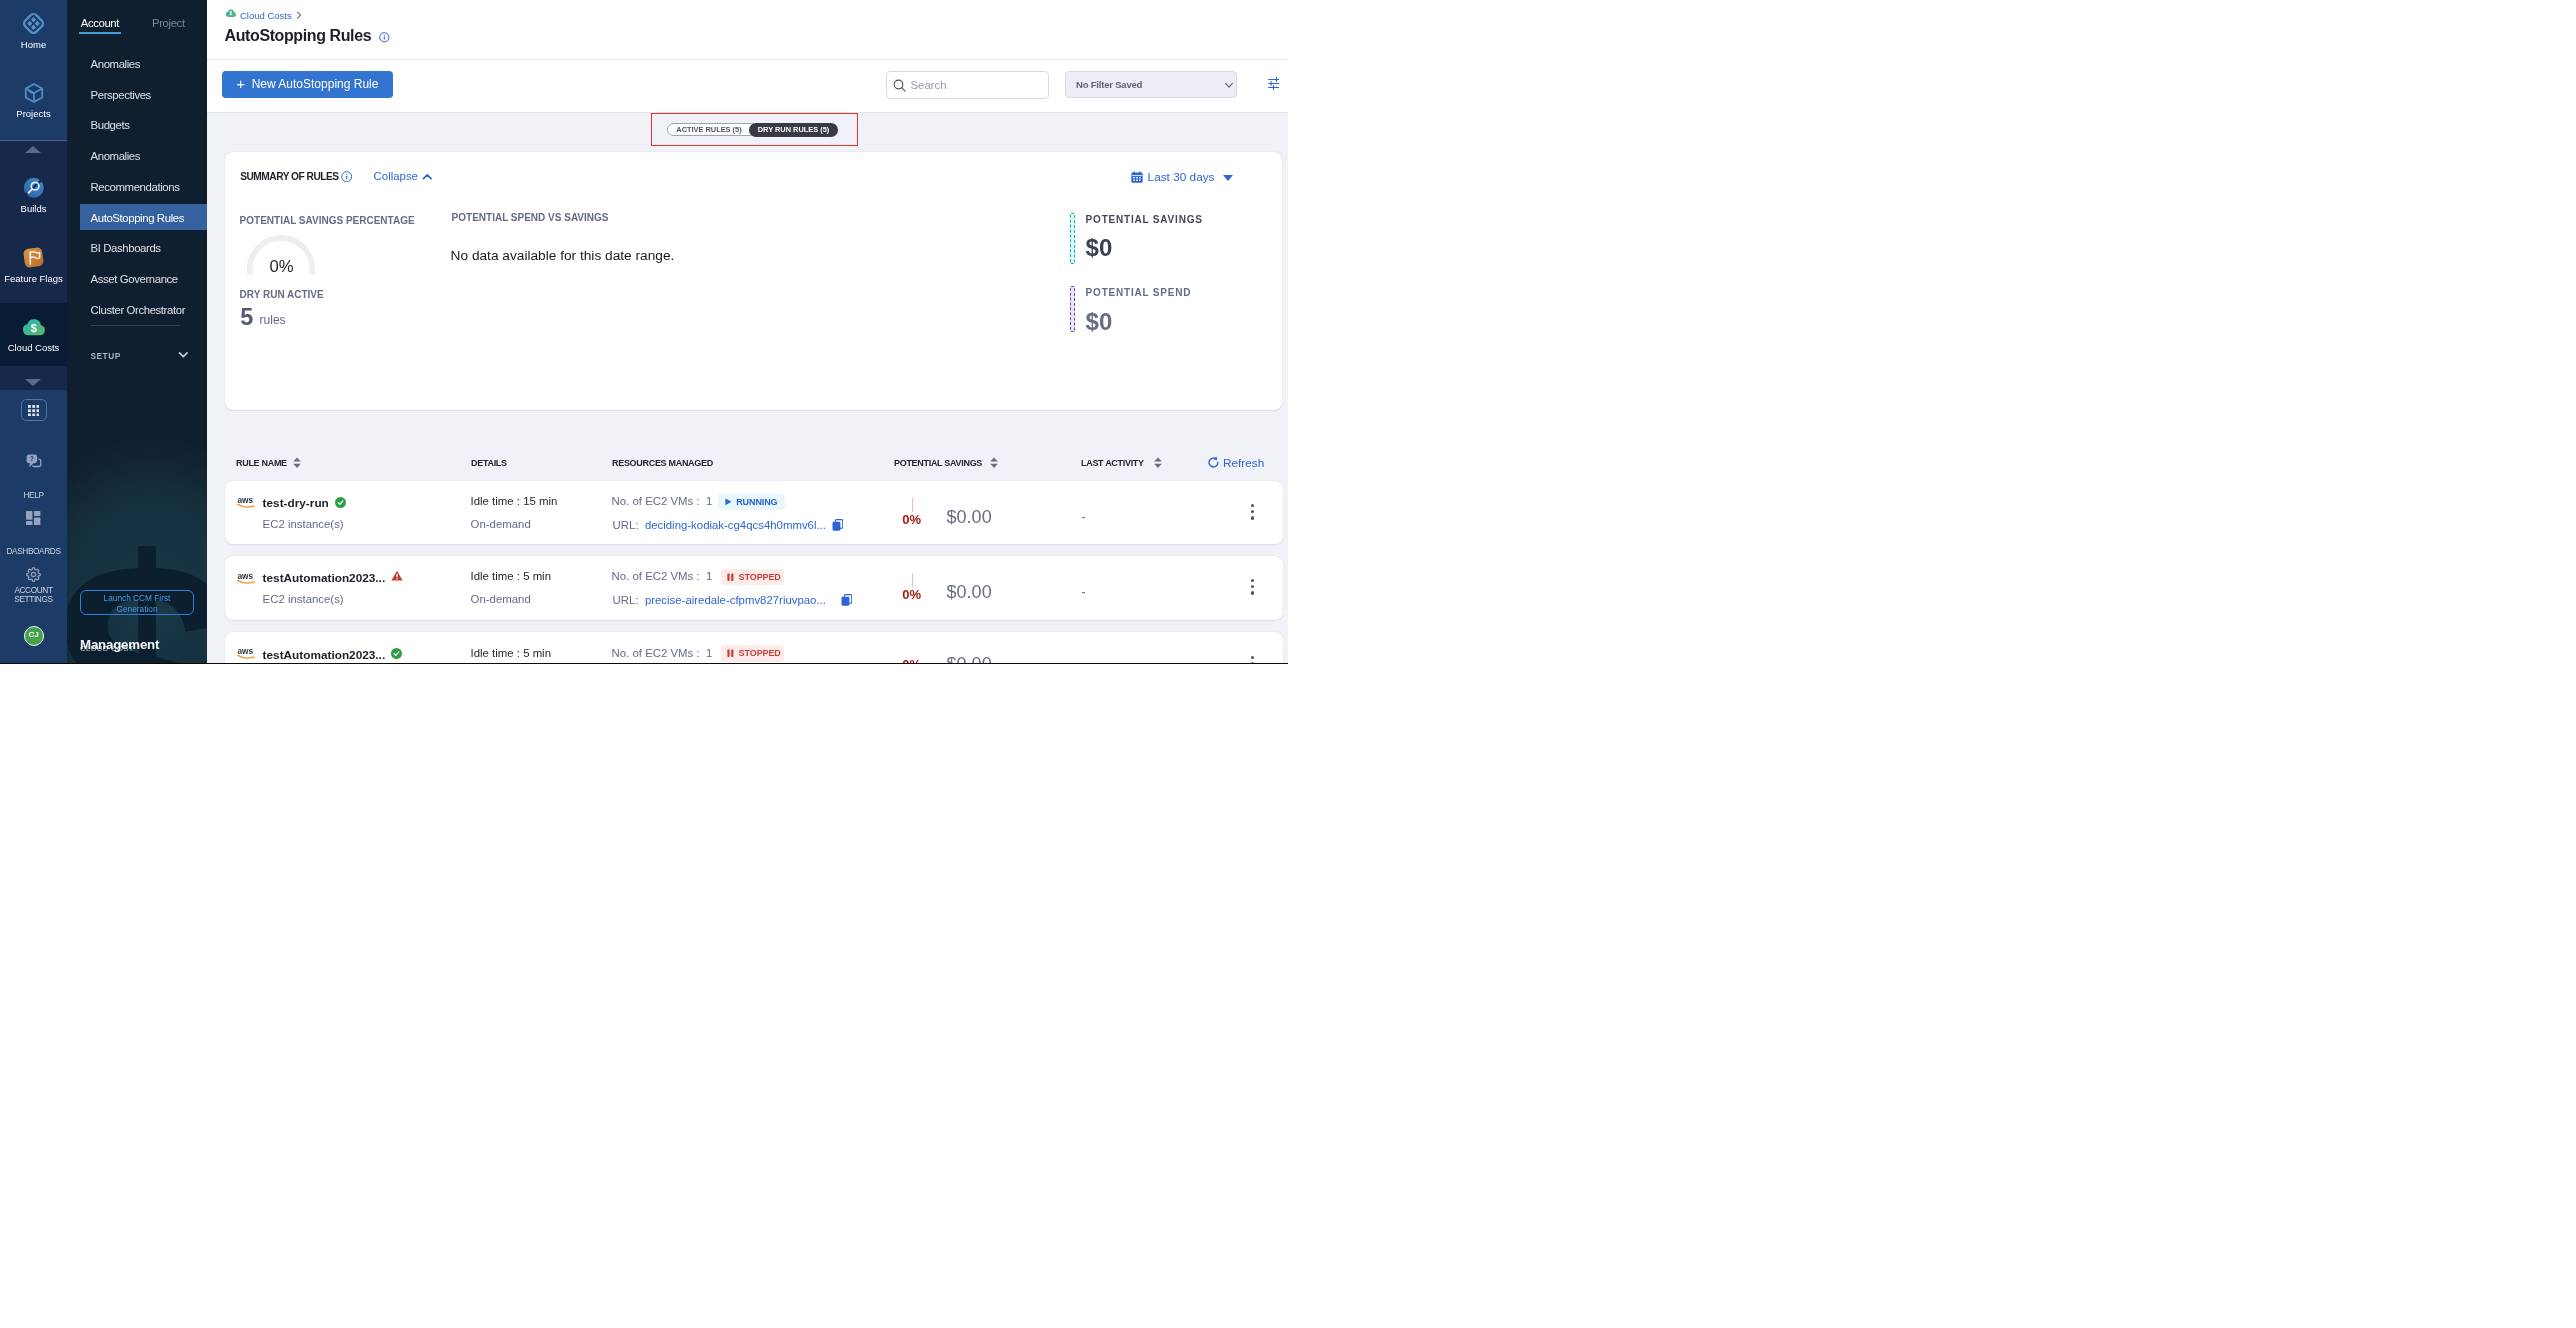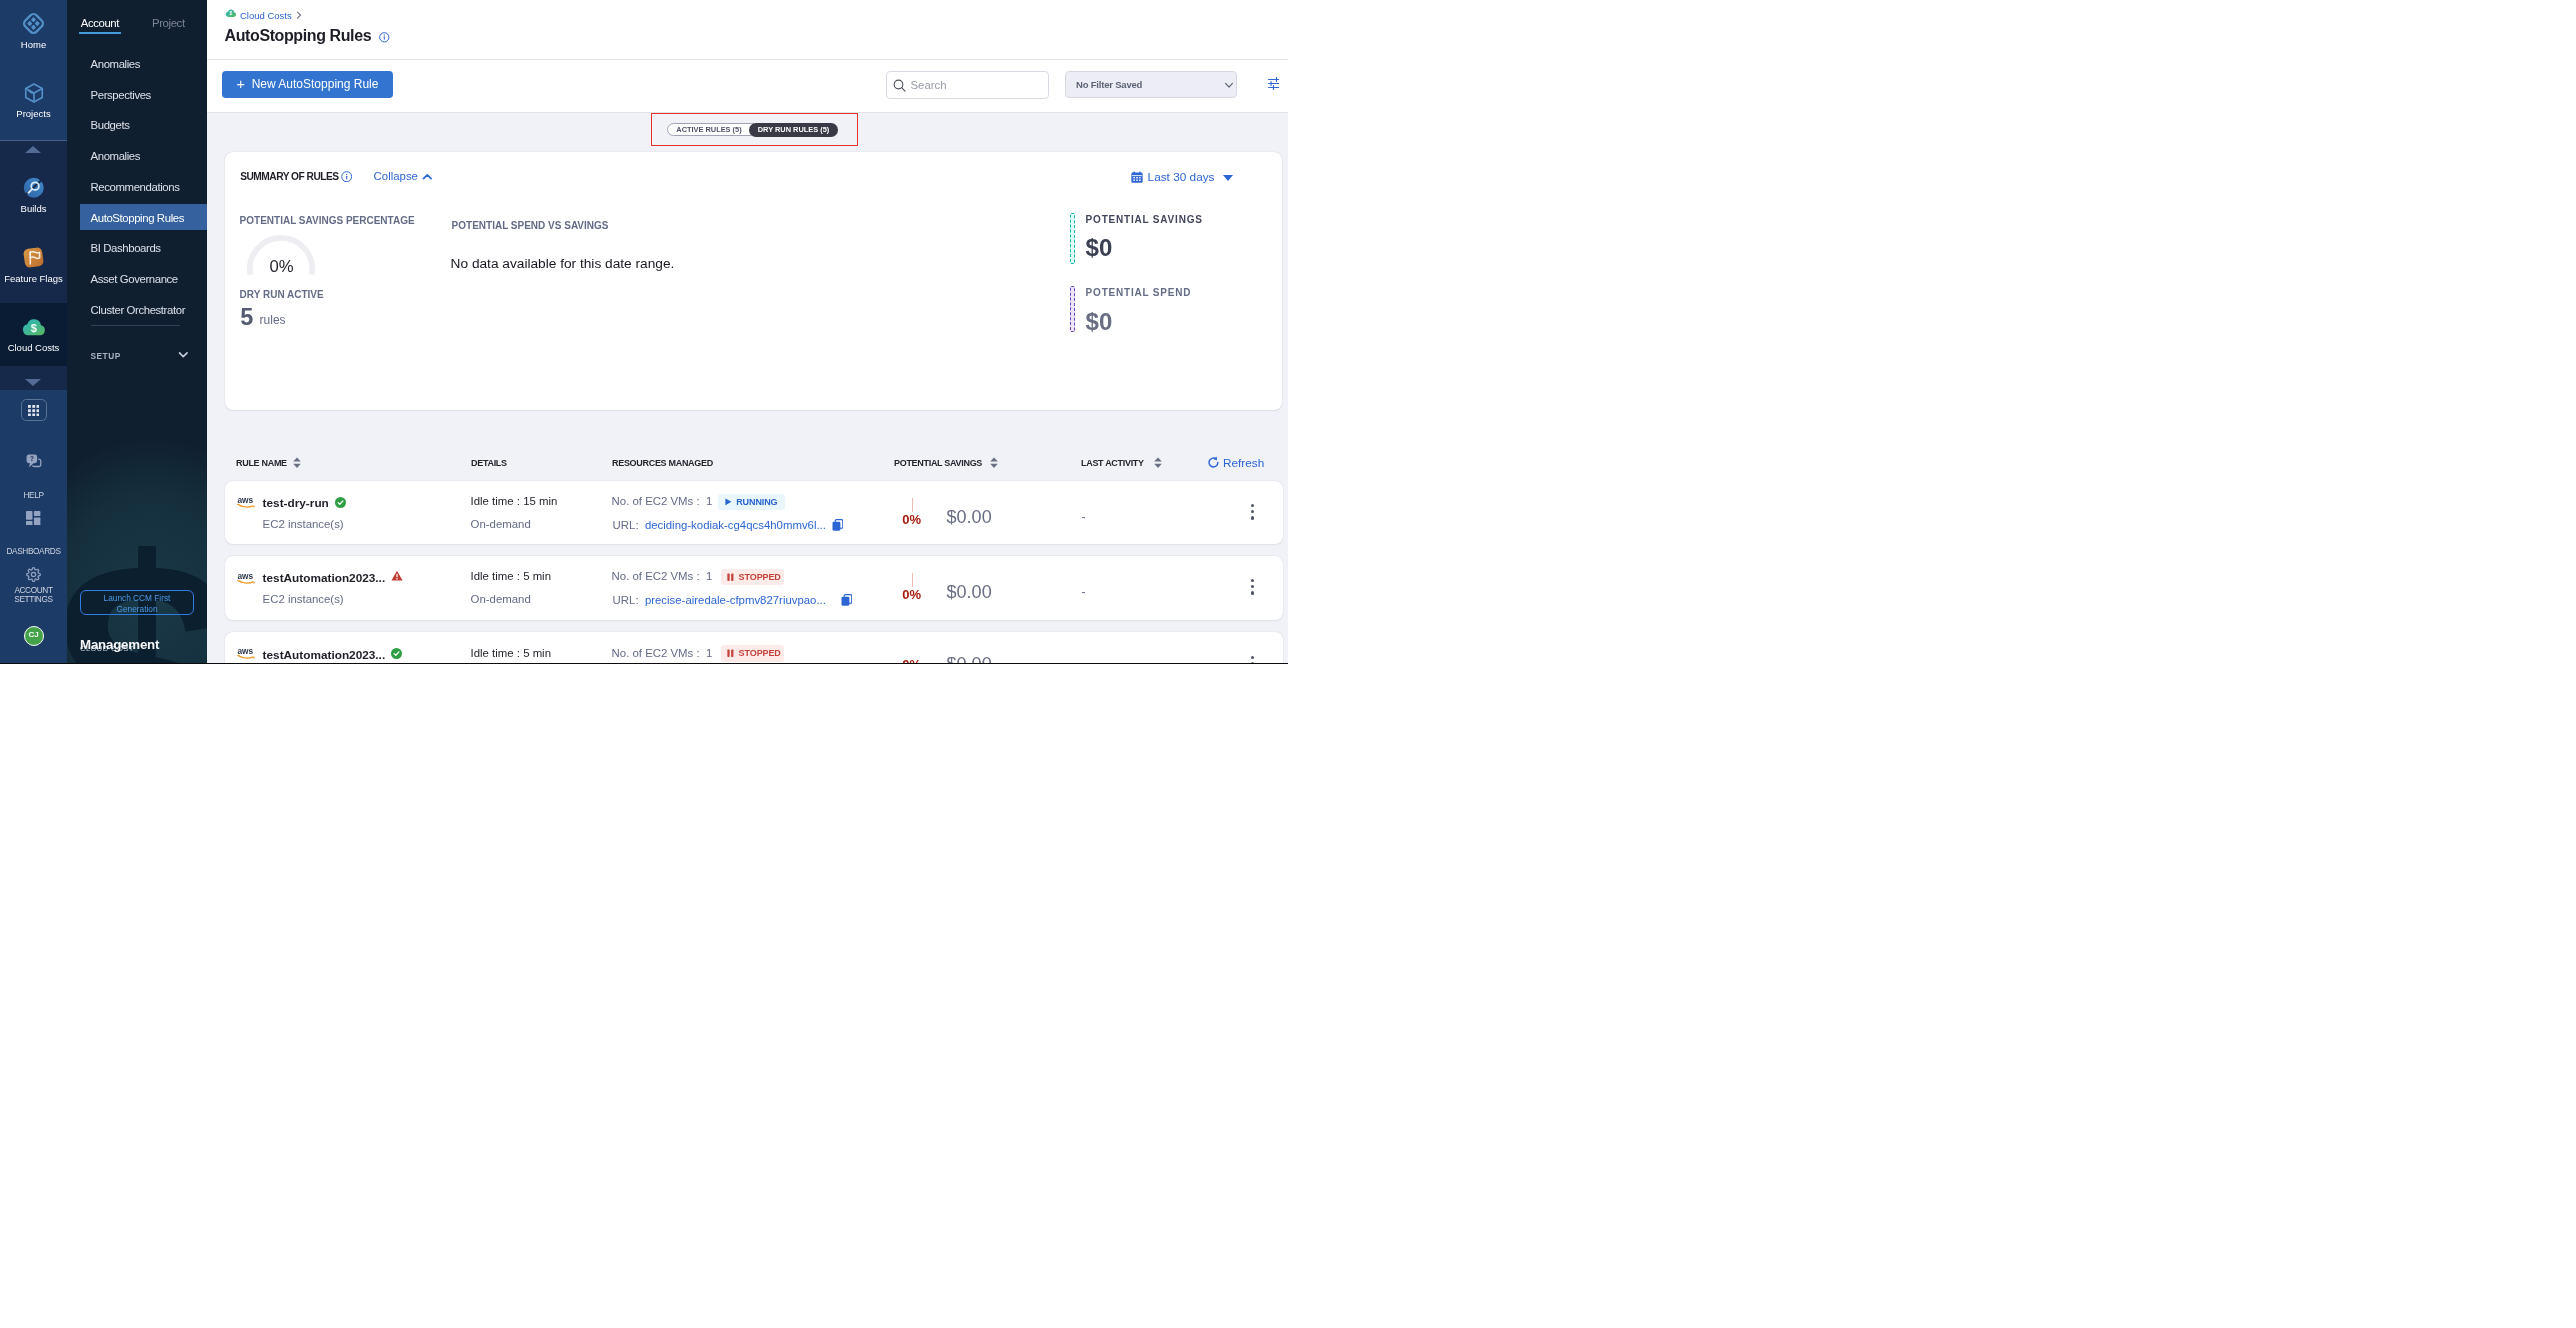--- a/index.html
+++ b/index.html
@@ -157,22 +157,22 @@
 
       <div class="greylabel" style="position:absolute;left:15px;top:63px;">POTENTIAL SAVINGS PERCENTAGE</div>
       <svg style="position:absolute;left:22.4px;top:83px;" width="68" height="44" viewBox="0 0 90 58">
           <path d="M 4.4 52.2 A 41.25 41.25 0 1 1 85.6 52.2" fill="none" stroke="#ededf2" stroke-width="7.5"></path>
         </svg>
       <div style="position:absolute;left:34px;top:105px;width:46px;text-align:center;font-size:16.7px;color:#26262e;">0%</div>
       <div class="greylabel" style="position:absolute;left:15px;top:137px;">DRY RUN ACTIVE</div>
       <div style="position:absolute;left:15.6px;top:152px;font-size:23.5px;font-weight:bold;color:#555b71;">5</div>
       <div style="position:absolute;left:35px;top:161px;font-size:12px;color:#646b87;">rules</div>
 
-      <div class="greylabel" style="position:absolute;left:227px;top:68px;">POTENTIAL SPEND VS SAVINGS</div>
-      <div style="position:absolute;left:226px;top:104px;font-size:13.7px;color:#181821;">No data available for this date range.</div>
+      <div class="greylabel" style="position:absolute;left:227px;top:60px;">POTENTIAL SPEND VS SAVINGS</div>
+      <div style="position:absolute;left:226px;top:96px;font-size:13.7px;color:#181821;">No data available for this date range.</div>
 
       <div style="position:absolute;left:845px;top:61px;width:5.7px;height:51px;background:#dff9f6;border:1.1px dashed #04b8ac;border-radius:1.5px;"></div>
       <div style="position:absolute;left:861px;top:62px;font-size:10px;font-weight:bold;color:#42465c;letter-spacing:0.8px;">POTENTIAL SAVINGS</div>
       <div style="position:absolute;left:861px;top:82px;font-size:24px;font-weight:bold;color:#3b4052;">$0</div>
       <div style="position:absolute;left:845px;top:134px;width:5.7px;height:46px;background:#ece5fa;border:1.1px dashed #6d44c0;border-radius:1.5px;"></div>
       <div style="position:absolute;left:861px;top:135px;font-size:10px;font-weight:bold;color:#646b87;letter-spacing:0.8px;">POTENTIAL SPEND</div>
       <div style="position:absolute;left:861px;top:156px;font-size:24px;font-weight:bold;color:#686d84;">$0</div>
     </div>
 
     <div class="row" style="top:481px;height:63px;">

